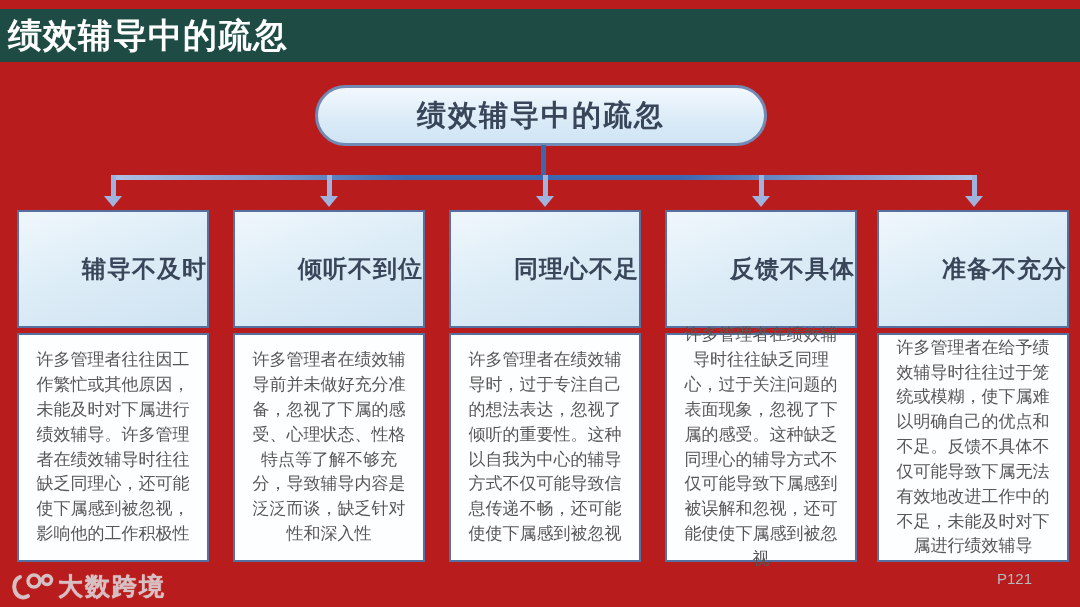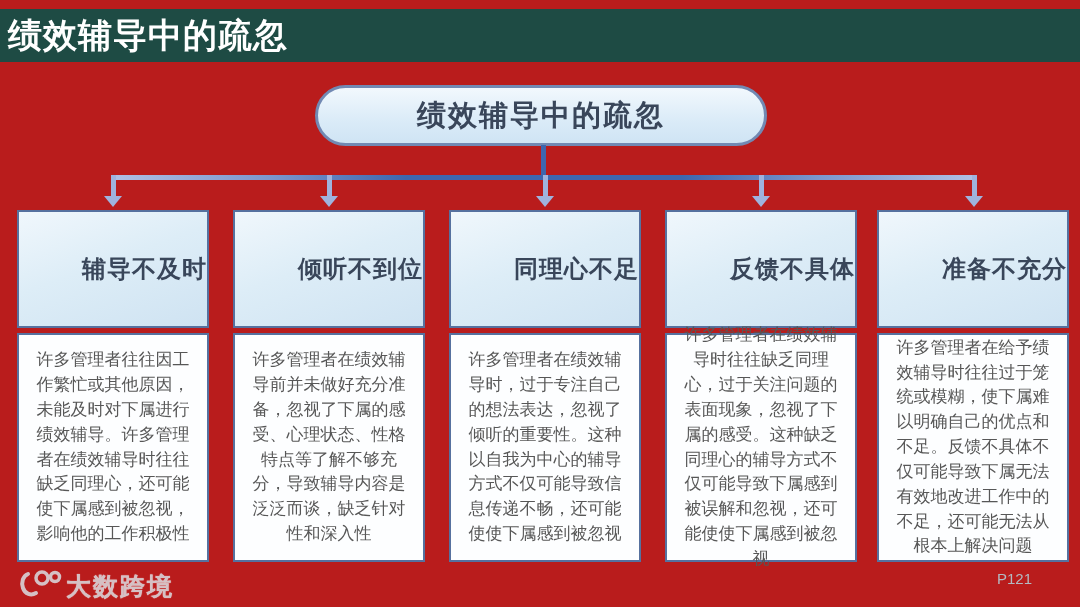--- a/index.html
+++ b/index.html
@@ -81,22 +81,22 @@
     display: flex; align-items: center; justify-content: center;
     padding: 8px 10px;
   }
   .col-body .col-text {
     font-size: 17px; line-height: 1.46; color: #575757;
     text-align: center;
   }
 
   
   .logo {
-    position: absolute; left: 18px; top: 570px;
-    display: flex; align-items: flex-start; gap: 4px;
+    position: absolute; left: 10px; top: 570px;
+    display: flex; align-items: flex-end; gap: 4px;
     opacity: 0.85;
   }
   .logo .logo-text {
     font-size: 25px; font-weight: bold; color: #dadde2;
     letter-spacing: 2px;
     text-shadow: 0 0 1px #ffffff;
   }
   .page-num {
     position: absolute; right: 48px; top: 570px;
     font-size: 15px; color: #b3bac2;
@@ -162,21 +162,21 @@
     <div class="col-body">
       <p class="col-text">许多管理者在绩效辅导时往往缺乏同理心，过于关注问题的表面现象，忽视了下属的感受。这种缺乏同理心的辅导方式不仅可能导致下属感到被误解和忽视，还可能使使下属感到被忽视</p>
     </div>
   </div>
 
   <div class="col col-5">
     <div class="col-head">
       <span class="col-title">准备不充分</span>
     </div>
     <div class="col-body">
-      <p class="col-text">许多管理者在给予绩效辅导时往往过于笼统或模糊，使下属难以明确自己的优点和不足。反馈不具体不仅可能导致下属无法有效地改进工作中的不足，还可能无法从根本上解决问题</p>
+      <p class="col-text">许多管理者在给予绩效辅导时往往过于笼统或模糊，使下属难以明确自己的优点和不足。反馈不具体不仅可能导致下属无法有效地改进工作中的不足，未能及时对下属进行绩效辅导</p>
     </div>
   </div>
 
   <div class="logo">
     <svg width="44" height="30" viewBox="0 0 44 30">
       <path d="M10 4 C 5 6, 3 12, 5 18 C 7 24, 13 26, 18 23" fill="none" stroke="#dadde2" stroke-width="4" stroke-linecap="round"></path>
       <circle cx="24" cy="8" r="6" fill="none" stroke="#dadde2" stroke-width="3.5"></circle>
       <circle cx="37" cy="7" r="4.5" fill="none" stroke="#dadde2" stroke-width="3.5"></circle>
     </svg>
     <span class="logo-text">大数跨境</span>

